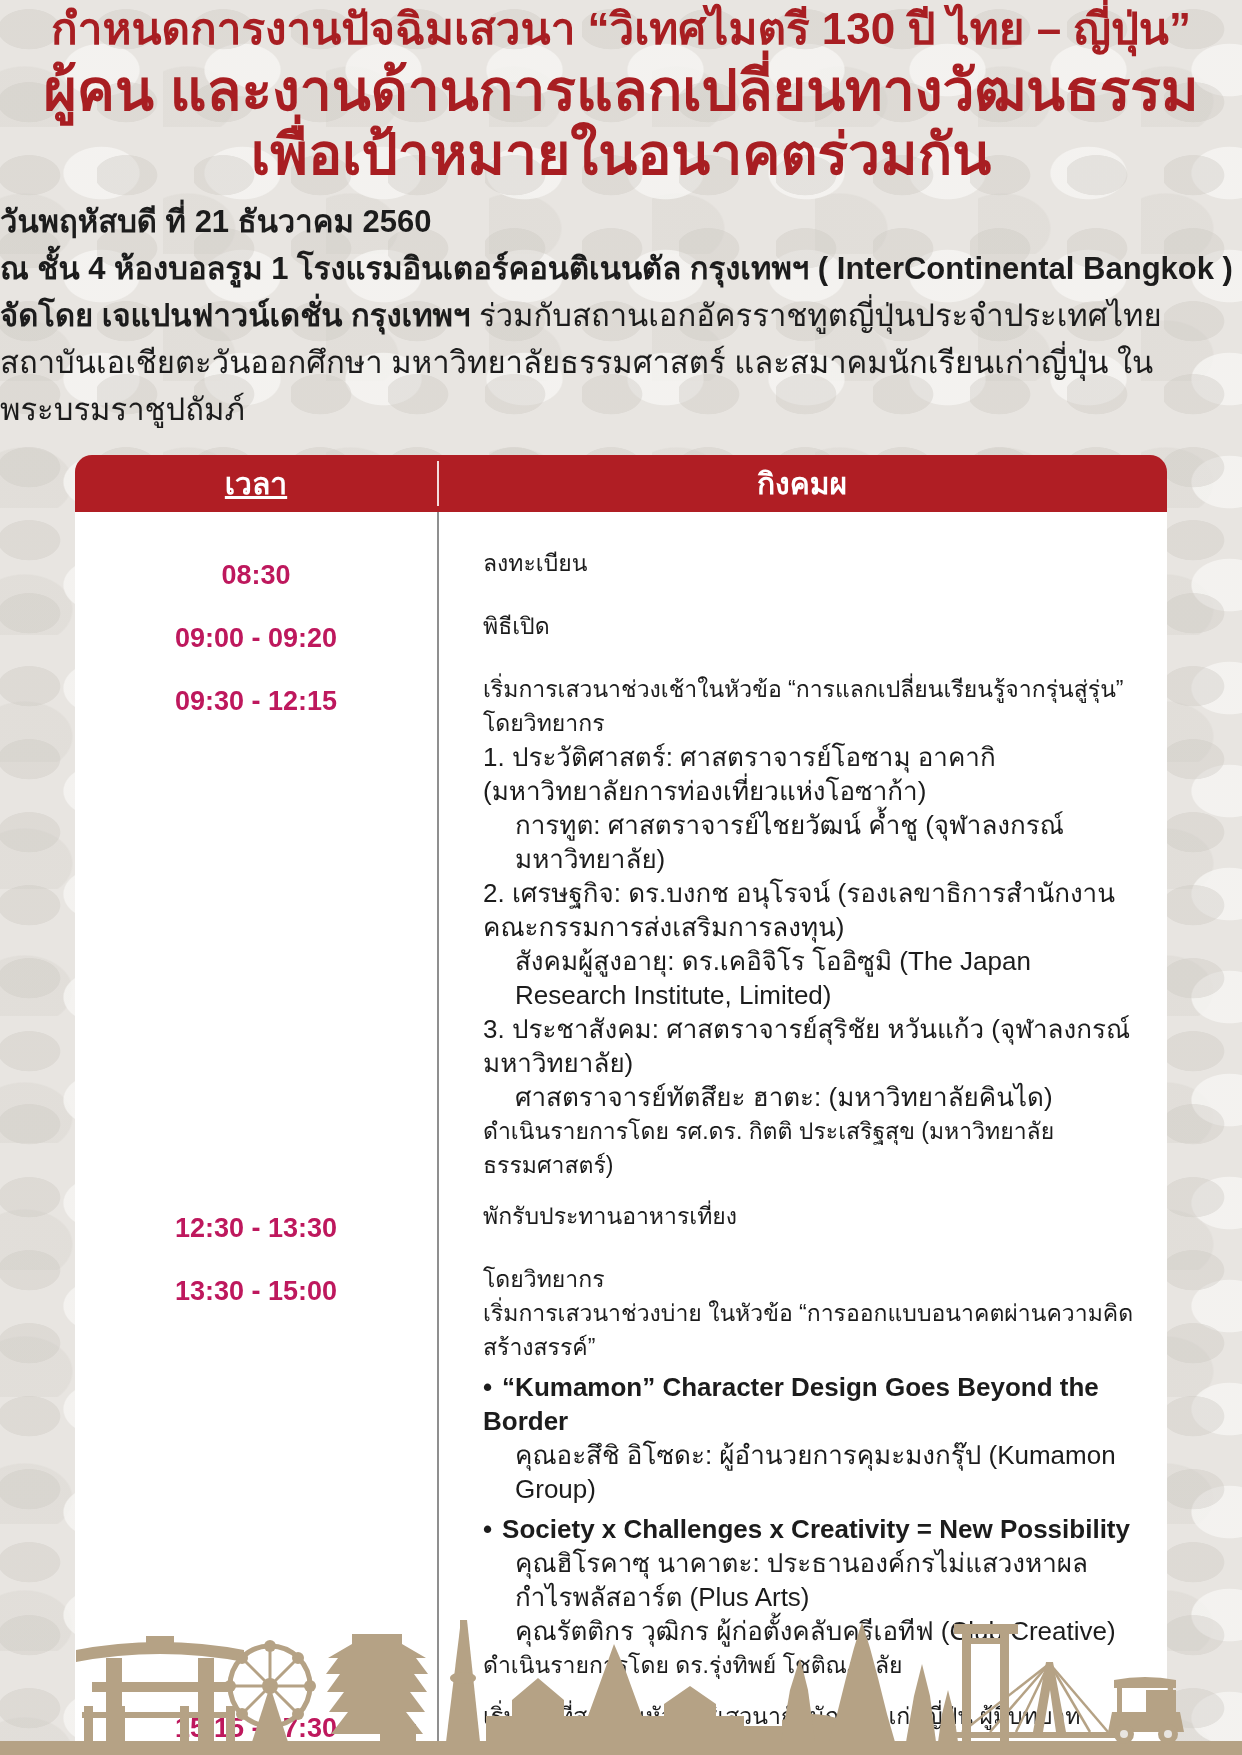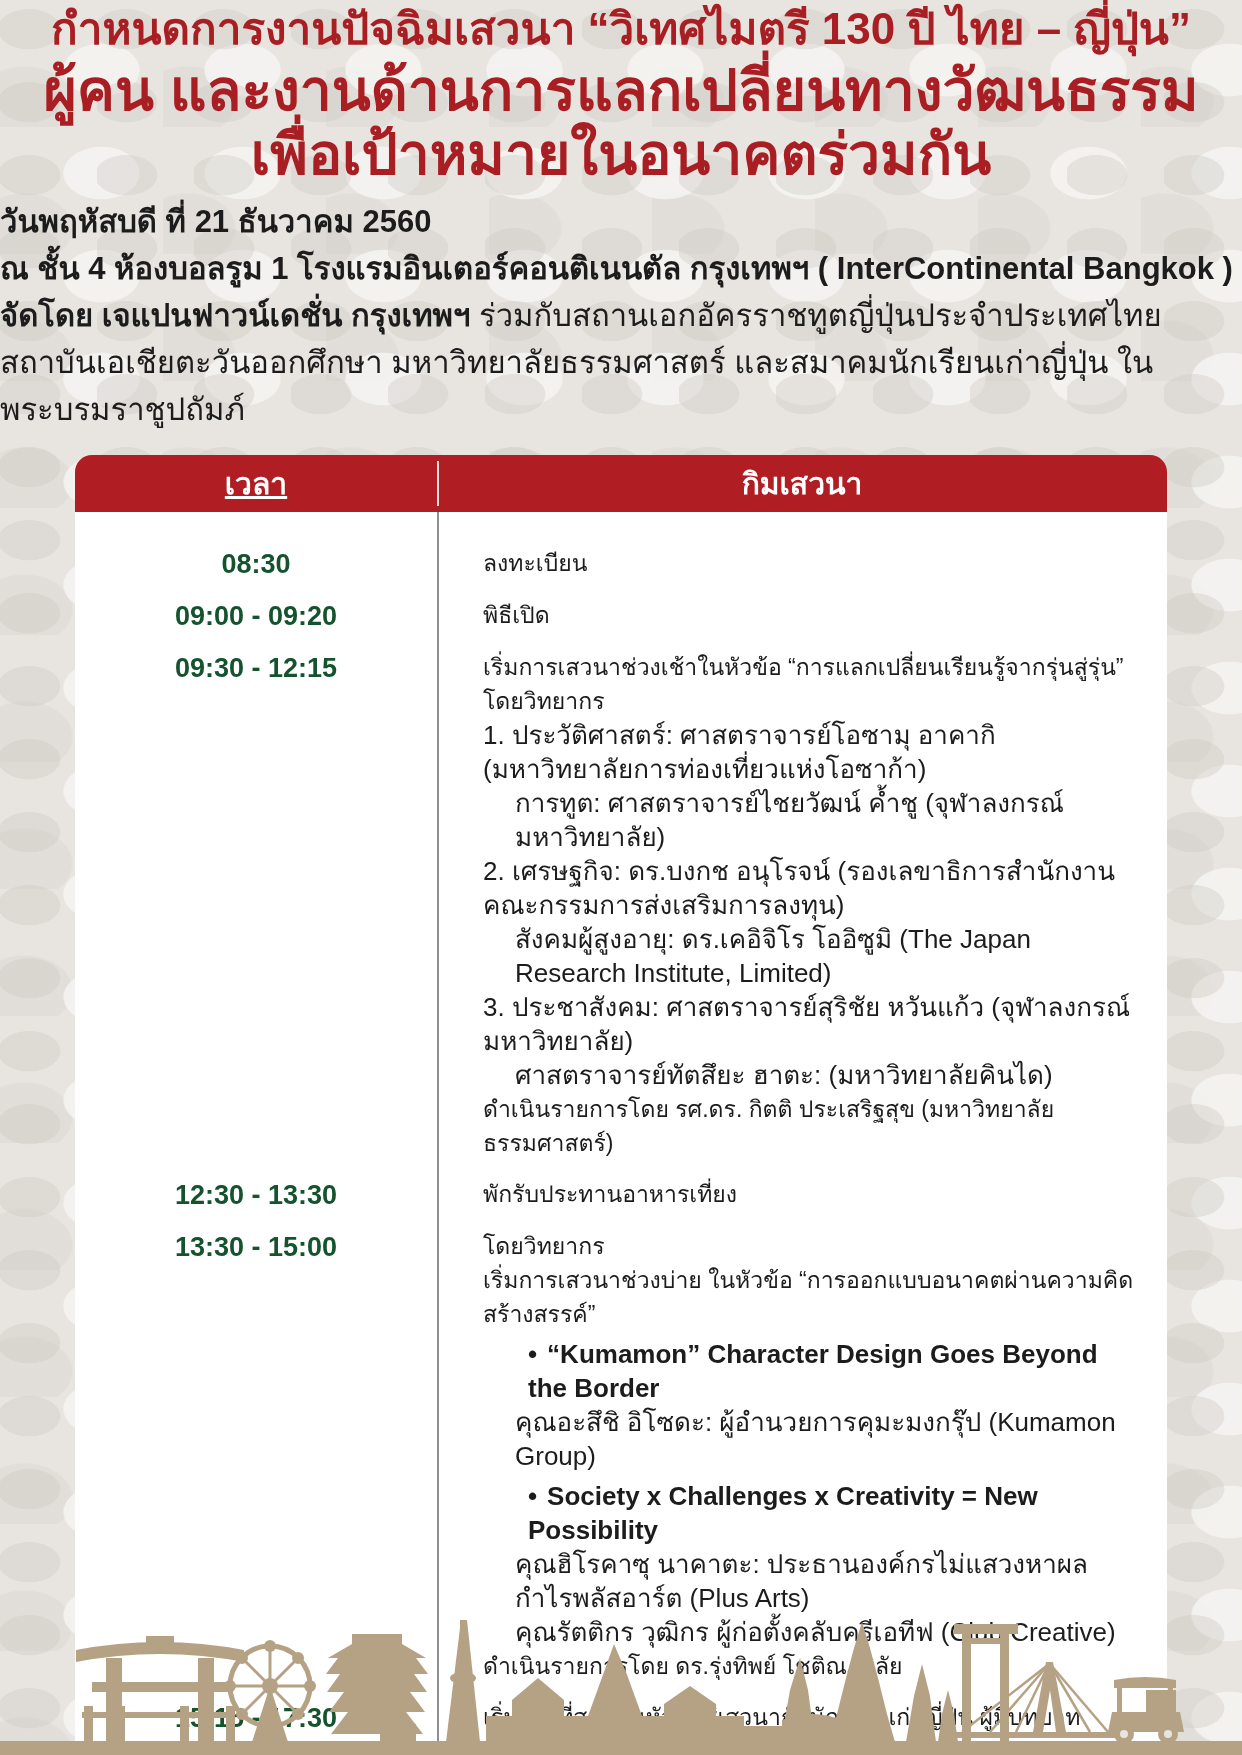--- a/index.html
+++ b/index.html
@@ -19,26 +19,26 @@
   .schedule{position:relative;width:1092px;margin:22px auto 0;}
   .sched-header{position:relative;display:flex;height:57px;background:#b01e24;
     border-radius:17px 17px 0 0;color:#ffffff;font-weight:bold;font-size:30px;}
   .sched-header .hcell-time{width:362px;display:flex;align-items:center;justify-content:center;text-decoration:underline;}
   .sched-header .hcell-act{flex:1;display:flex;align-items:center;justify-content:center;}
   .sched-header .hdiv{position:absolute;left:362px;top:6px;bottom:6px;width:2px;background:rgba(255,255,255,.85);}
   .sched-body{position:relative;background:#ffffff;padding:34px 0 36px;min-height:980px;}
   .sched-body .vdiv{position:absolute;left:362px;top:0;bottom:0;width:2px;background:#8f8f8f;}
   .row{display:flex;margin-bottom:17px;}
   .time{width:362px;flex:0 0 362px;text-align:center;font-weight:bold;font-size:27px;
-    line-height:34px;color:#14532d;padding-top:1px;}
+    line-height:34px;color:#be185d;padding-top:1px;margin-top:11px;}
   .activity{flex:1;padding:0 24px 0 46px;color:#1c1c1c;}
   .line{font-size:26px;line-height:34px;}
   .line.b{font-size:23px;font-weight:normal;}
   .line.i{padding-left:32px;}
-  .line.bu{font-weight:bold;margin-top:6px;margin-left:45px;}
+  .line.bu{font-weight:bold;margin-top:6px;}
   .line.bu .marker{padding-right:10px;}
   .skyline{position:absolute;left:0;bottom:0;width:1242px;height:135px;z-index:1;}
 </style>
 </head>
 <body>
 
 <div class="page">
 
   <div class="title">
     <div class="t1">กำหนดการงานปัจฉิมเสวนา “วิเทศไมตรี 130 ปี ไทย – ญี่ปุ่น”</div>
@@ -50,21 +50,21 @@
     <div class="bold">วันพฤหัสบดี ที่ 21 ธันวาคม 2560</div>
     <div class="bold">ณ ชั้น 4 ห้องบอลรูม 1  โรงแรมอินเตอร์คอนติเนนตัล กรุงเทพฯ ( InterContinental Bangkok )</div>
     <div><span class="bold">จัดโดย เจแปนฟาวน์เดชั่น กรุงเทพฯ</span><span> ร่วมกับสถานเอกอัครราชทูตญี่ปุ่นประจำประเทศไทย</span></div>
     <div>สถาบันเอเชียตะวันออกศึกษา มหาวิทยาลัยธรรมศาสตร์ และสมาคมนักเรียนเก่าญี่ปุ่น ในพระบรมราชูปถัมภ์</div>
   </div>
 
   <div class="schedule">
     <div class="sched-header">
       <div class="hcell-time">เวลา</div>
       <div class="hdiv"></div>
-      <div class="hcell-act">กิมเสวนา</div>
+      <div class="hcell-act">กิงคมผ</div>
     </div>
     <div class="sched-body" id="schedule-body">
       <div class="vdiv"></div>
     <div class="row">
           <div class="time">08:30</div>
           <div class="activity">
             <div class="line b">ลงทะเบียน</div>
           </div>
         </div>
         <div class="row">

